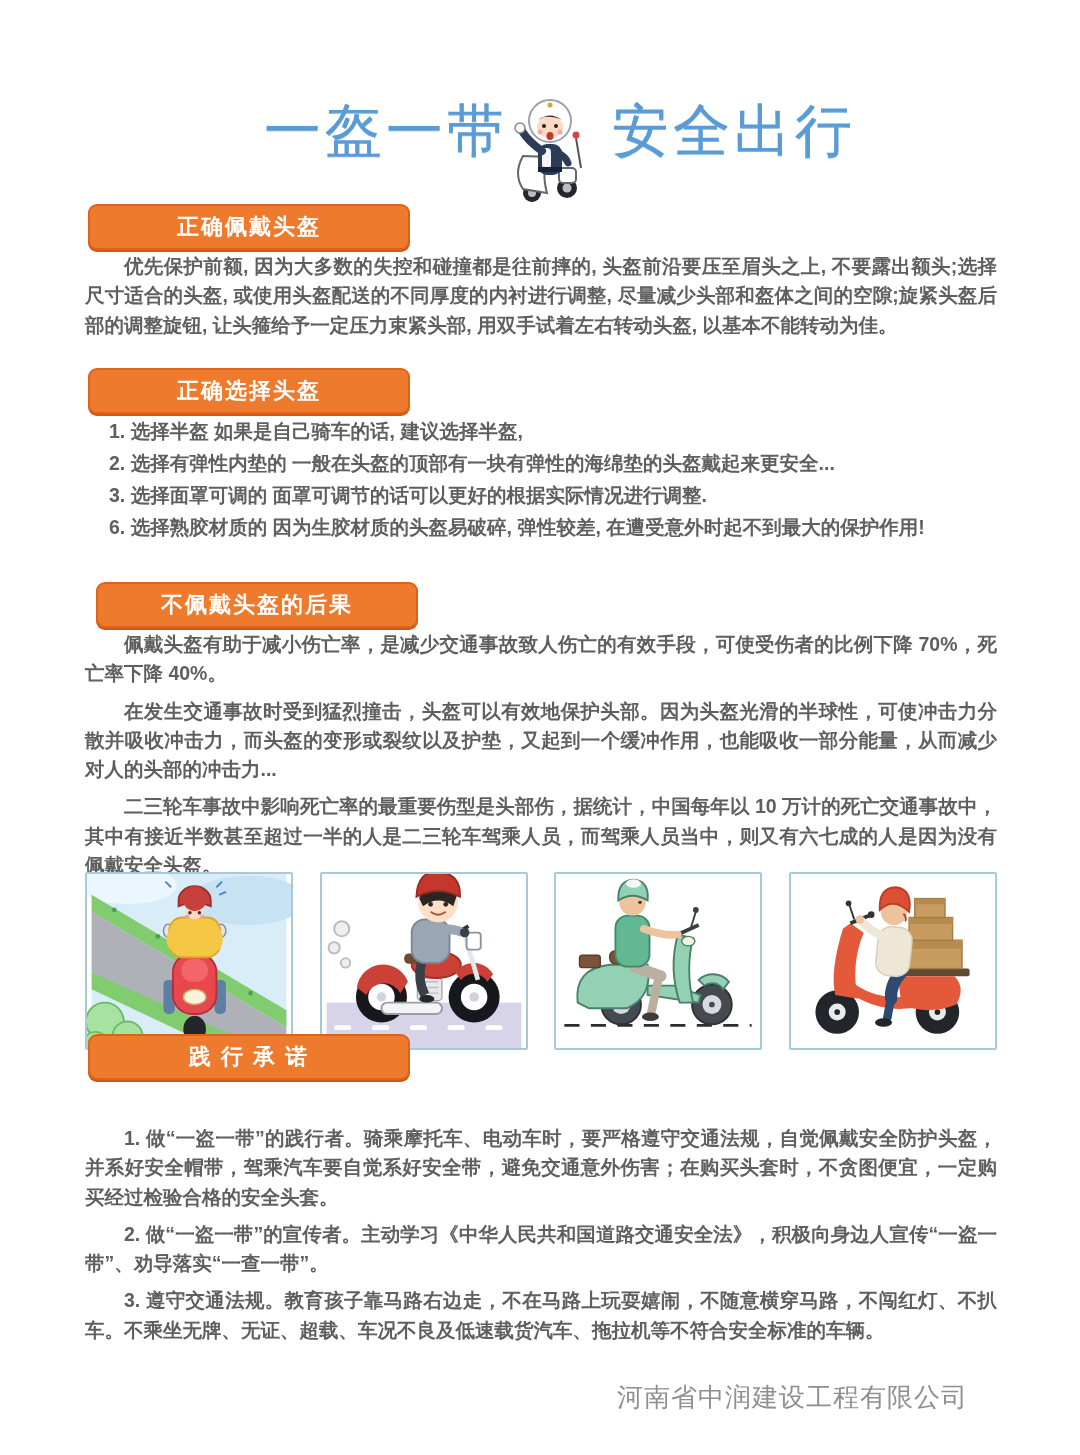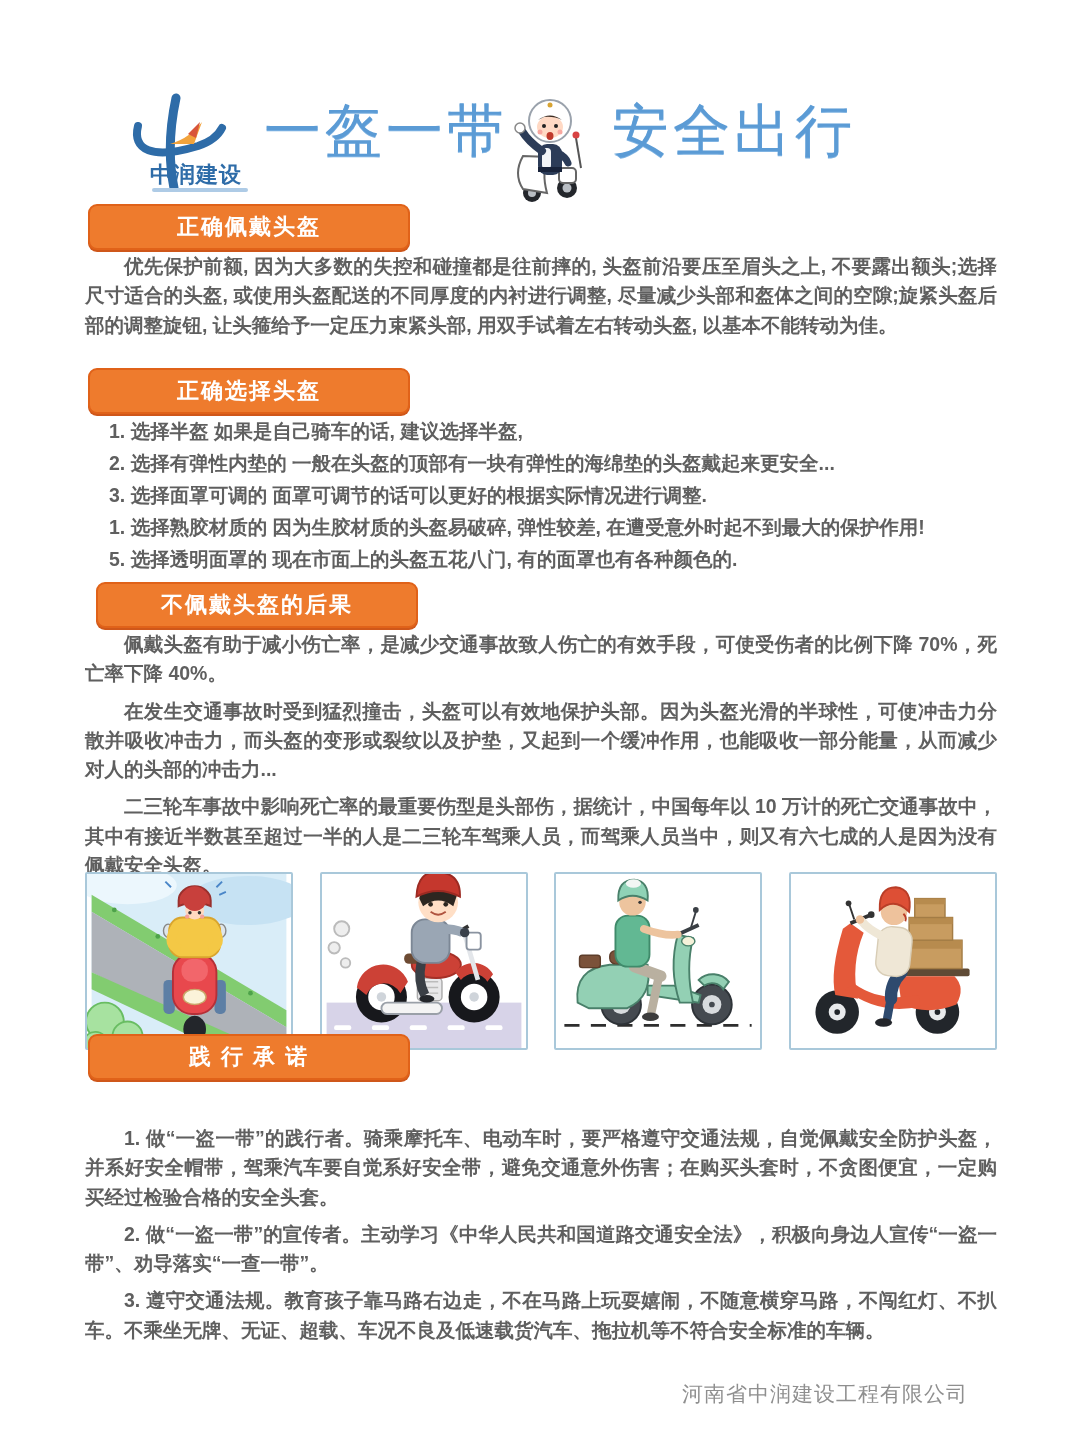--- a/index.html
+++ b/index.html
@@ -47,38 +47,28 @@
     width:208px;height:178px;
     border:2px solid #a9c8da;border-radius:2px;
     background:#ffffff;box-sizing:border-box;
     display:flex;align-items:center;justify-content:center;
     overflow:hidden;
   }
   .pic-box svg{display:block;}
   
   .footer{
     position:absolute;right:112px;top:1380px;
-    font-size:21px;color:#8f8f8f;letter-spacing:1px;font-family:Liberation Mono, monospace;
+    font-size:26px;color:#8f8f8f;letter-spacing:1px;font-family:Liberation Mono, monospace;
   }
 </style>
 </head>
 <body>
 
 <div class="page">
 
-  <div class="logo-wrap">
-    <svg class="logo-mark" width="150" height="100" viewBox="0 0 150 100">
-      <path d="M76,6 C70,34 68,66 74,96" stroke="#2e6ca8" stroke-width="9" fill="none" stroke-linecap="round"></path>
-      <path d="M38,34 C32,58 52,68 98,54 C110,50 118,44 122,36" stroke="#2e6ca8" stroke-width="8" fill="none" stroke-linecap="round"></path>
-      <path d="M70,52 C84,48 94,40 102,30 L94,52 Z" fill="#f2a33c"></path>
-      <path d="M88,42 L100,30 L96,46 Z" fill="#d8553a"></path>
-    </svg>
-    <div class="logo-name">中润建设</div>
-    <div class="logo-tagline"></div>
-  </div>
 
   <div class="title-part title-left">一盔一带</div>
 
   <svg class="mascot" width="100" height="110" viewBox="0 0 100 110">
     <ellipse cx="36" cy="99" rx="9" ry="9" fill="#23262b"></ellipse>
     <ellipse cx="71" cy="94" rx="10" ry="10" fill="#23262b"></ellipse>
     <ellipse cx="36" cy="99" rx="4" ry="4" fill="#b9bec4"></ellipse>
     <ellipse cx="71" cy="94" rx="4.5" ry="4.5" fill="#b9bec4"></ellipse>
     <line x1="80" y1="44" x2="85" y2="74" stroke="#555" stroke-width="2"></line>
     <circle cx="80" cy="41" r="3.5" fill="#d84343"></circle>
@@ -106,22 +96,21 @@
   <div class="section-bar" style="top:204px;">正确佩戴头盔</div>
   <div class="body-block" style="top:252px;">
     <p class="para indent">优先保护前额, 因为大多数的失控和碰撞都是往前摔的, 头盔前沿要压至眉头之上, 不要露出额头;选择尺寸适合的头盔, 或使用头盔配送的不同厚度的内衬进行调整, 尽量减少头部和盔体之间的空隙;旋紧头盔后部的调整旋钮, 让头箍给予一定压力束紧头部, 用双手试着左右转动头盔, 以基本不能转动为佳。</p>
   </div>
 
   <div class="section-bar" style="top:368px;">正确选择头盔</div>
   <div class="body-block" style="top:416px;">
     <div class="choose-item">1. 选择半盔  如果是自己骑车的话, 建议选择半盔,</div>
     <div class="choose-item">2. 选择有弹性内垫的  一般在头盔的顶部有一块有弹性的海绵垫的头盔戴起来更安全...</div>
     <div class="choose-item">3. 选择面罩可调的  面罩可调节的话可以更好的根据实际情况进行调整.</div>
-    <div class="choose-item">1. 选择熟胶材质的  因为生胶材质的头盔易破碎, 弹性较差, 在遭受意外时起不到最大的保护作用!</div>
-    <div class="choose-item">5. 选择透明面罩的  现在市面上的头盔五花八门, 有的面罩也有各种颜色的.</div>
+    <div class="choose-item">6. 选择熟胶材质的  因为生胶材质的头盔易破碎, 弹性较差, 在遭受意外时起不到最大的保护作用!</div>
   </div>
 
   <div class="section-bar" style="top:582px;margin-left:8px;">不佩戴头盔的后果</div>
   <div class="body-block" style="top:630px;">
     <p class="para indent">佩戴头盔有助于减小伤亡率，是减少交通事故致人伤亡的有效手段，可使受伤者的比例下降 70%，死亡率下降 40%。</p>
     <p class="para indent">在发生交通事故时受到猛烈撞击，头盔可以有效地保护头部。因为头盔光滑的半球性，可使冲击力分散并吸收冲击力，而头盔的变形或裂纹以及护垫，又起到一个缓冲作用，也能吸收一部分能量，从而减少对人的头部的冲击力...</p>
     <p class="para indent">二三轮车事故中影响死亡率的最重要伤型是头部伤，据统计，中国每年以 10 万计的死亡交通事故中，其中有接近半数甚至超过一半的人是二三轮车驾乘人员，而驾乘人员当中，则又有六七成的人是因为没有佩戴安全头盔。</p>
   </div>
 
   <div class="pics-row">

